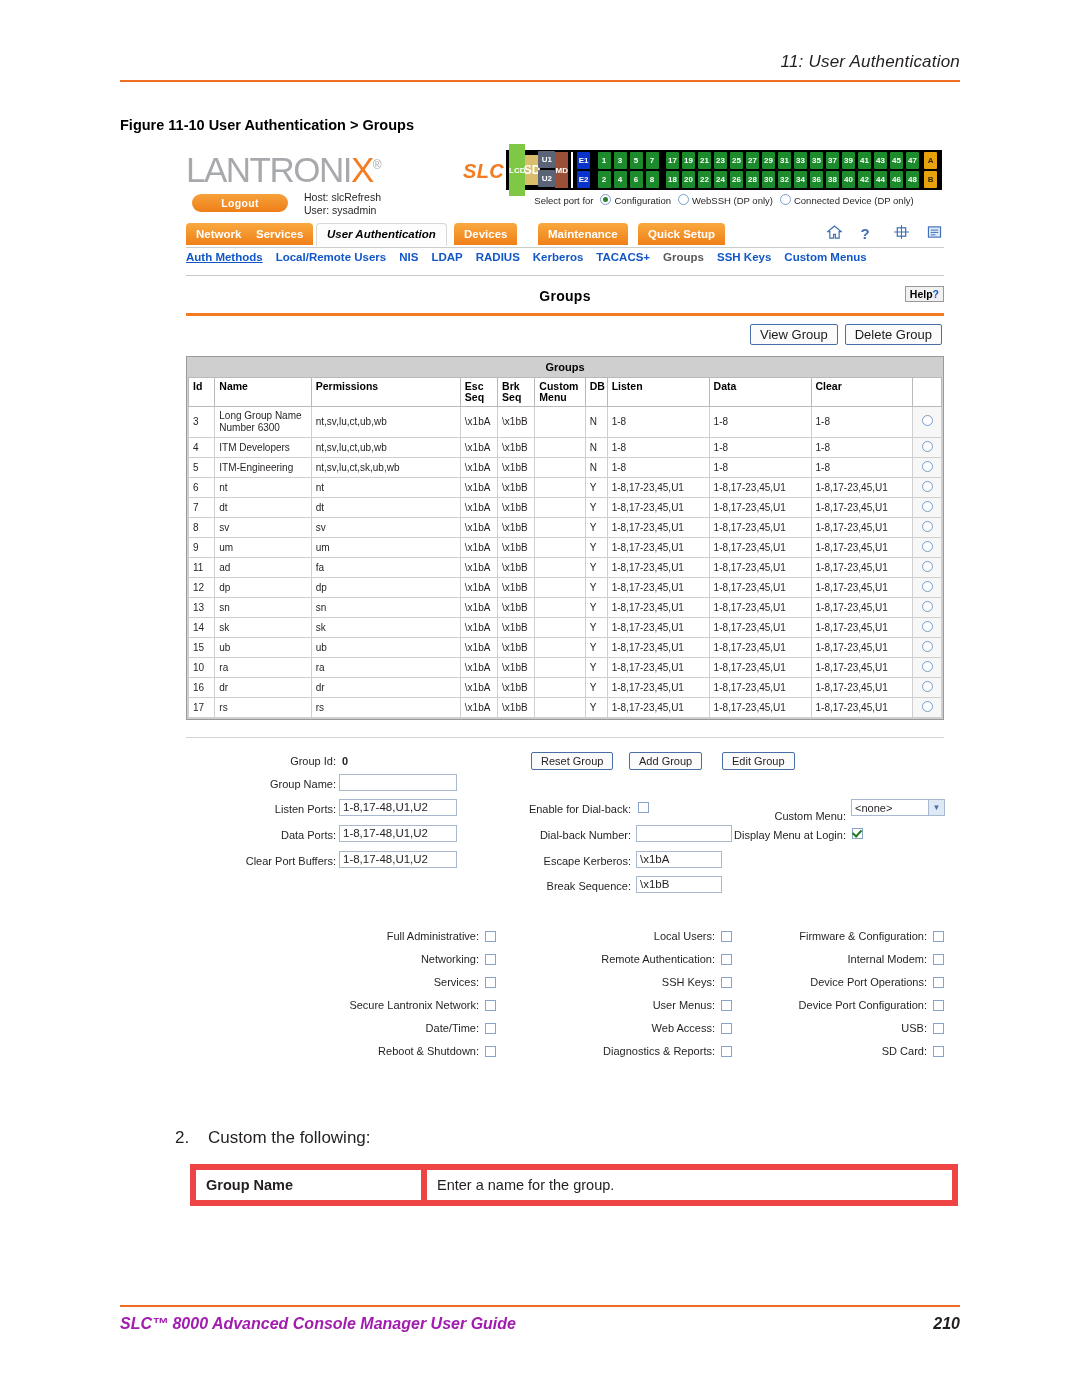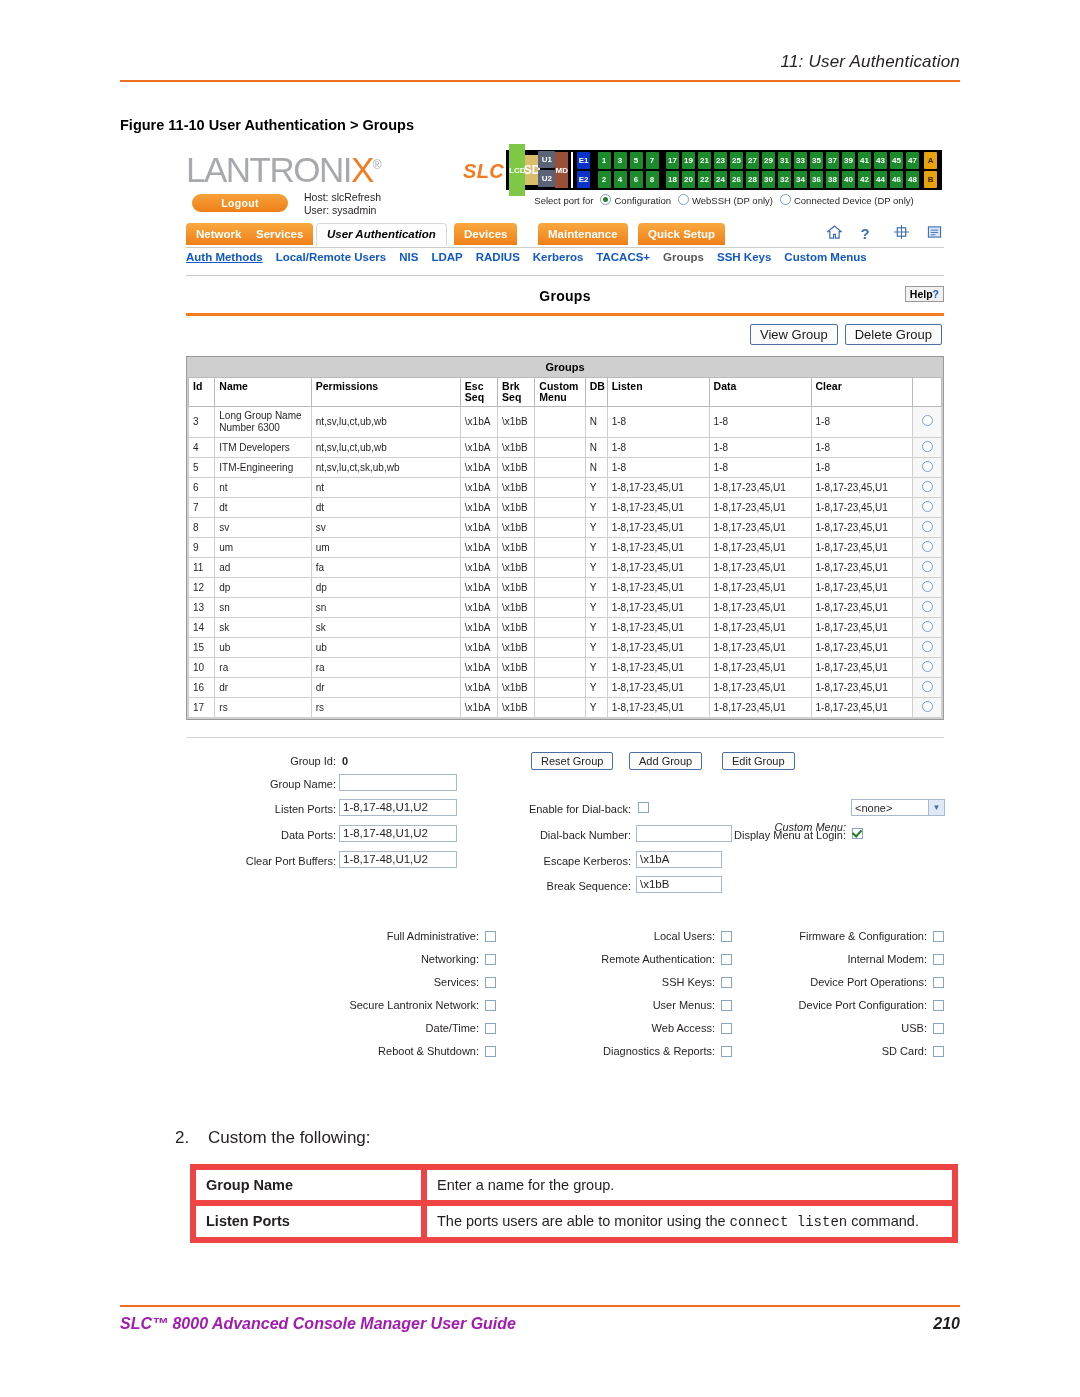--- a/index.html
+++ b/index.html
@@ -583,21 +583,21 @@
 
       <span class="f-label" style="left:290px;top:77px;width:155px;">Dial-back Number:</span>
       <input class="f-input" style="left: 450px; top: 73px; width: 96px;" value="">
 
       <span class="f-label" style="left:290px;top:103px;width:155px;">Escape Kerberos:</span>
       <input class="f-input" style="left: 450px; top: 99px; width: 86px;" value="\x1bA">
 
       <span class="f-label" style="left:290px;top:128px;width:155px;">Break Sequence:</span>
       <input class="f-input" style="left: 450px; top: 124px; width: 86px;" value="\x1bB">
 
-      <span class="f-label" style="left:540px;top:69px;width:120px;font-style:italic;">Custom Menu:</span>
+      <span class="f-label" style="left:540px;top:58px;width:120px;">Custom Menu:</span>
       <span class="f-select" style="left:665px;top:47px;">
         <span>&lt;none&gt;</span>
         <span class="arrow">▼</span>
       </span>
 
       <span class="f-label" style="left:520px;top:77px;width:140px;">Display Menu at Login:</span>
       <span class="cbox on" style="left:666px;top:76px;"></span>
 
       <span id="formbtns"><span class="f-btn" style="left: 345px; top: 0px;">Reset Group</span><span class="f-btn" style="left: 443px; top: 0px;">Add Group</span><span class="f-btn" style="left: 536px; top: 0px;">Edit Group</span></span>
     </div>
@@ -696,24 +696,20 @@
   <div class="step">
     <span class="num">2.</span><span>Custom the following:</span>
   </div>
 
   <table class="dtable">
     <tbody id="dtbody">
         <tr>
           <td class="k">Group Name</td>
           <td>Enter a name for the group.</td>
         </tr>
-        <tr>
-          <td class="k">Listen Ports</td>
-          <td>The ports users are able to monitor using the <span class="mono">connect listen</span> command.</td>
-        </tr>
       </tbody>
   </table>
 
   <div class="rule-orange" style="top:1305px;"></div>
   <div class="footer">
     <span class="l">SLC™ 8000 Advanced Console Manager User Guide</span>
     <span class="r">210</span>
   </div>
 
 </div>

